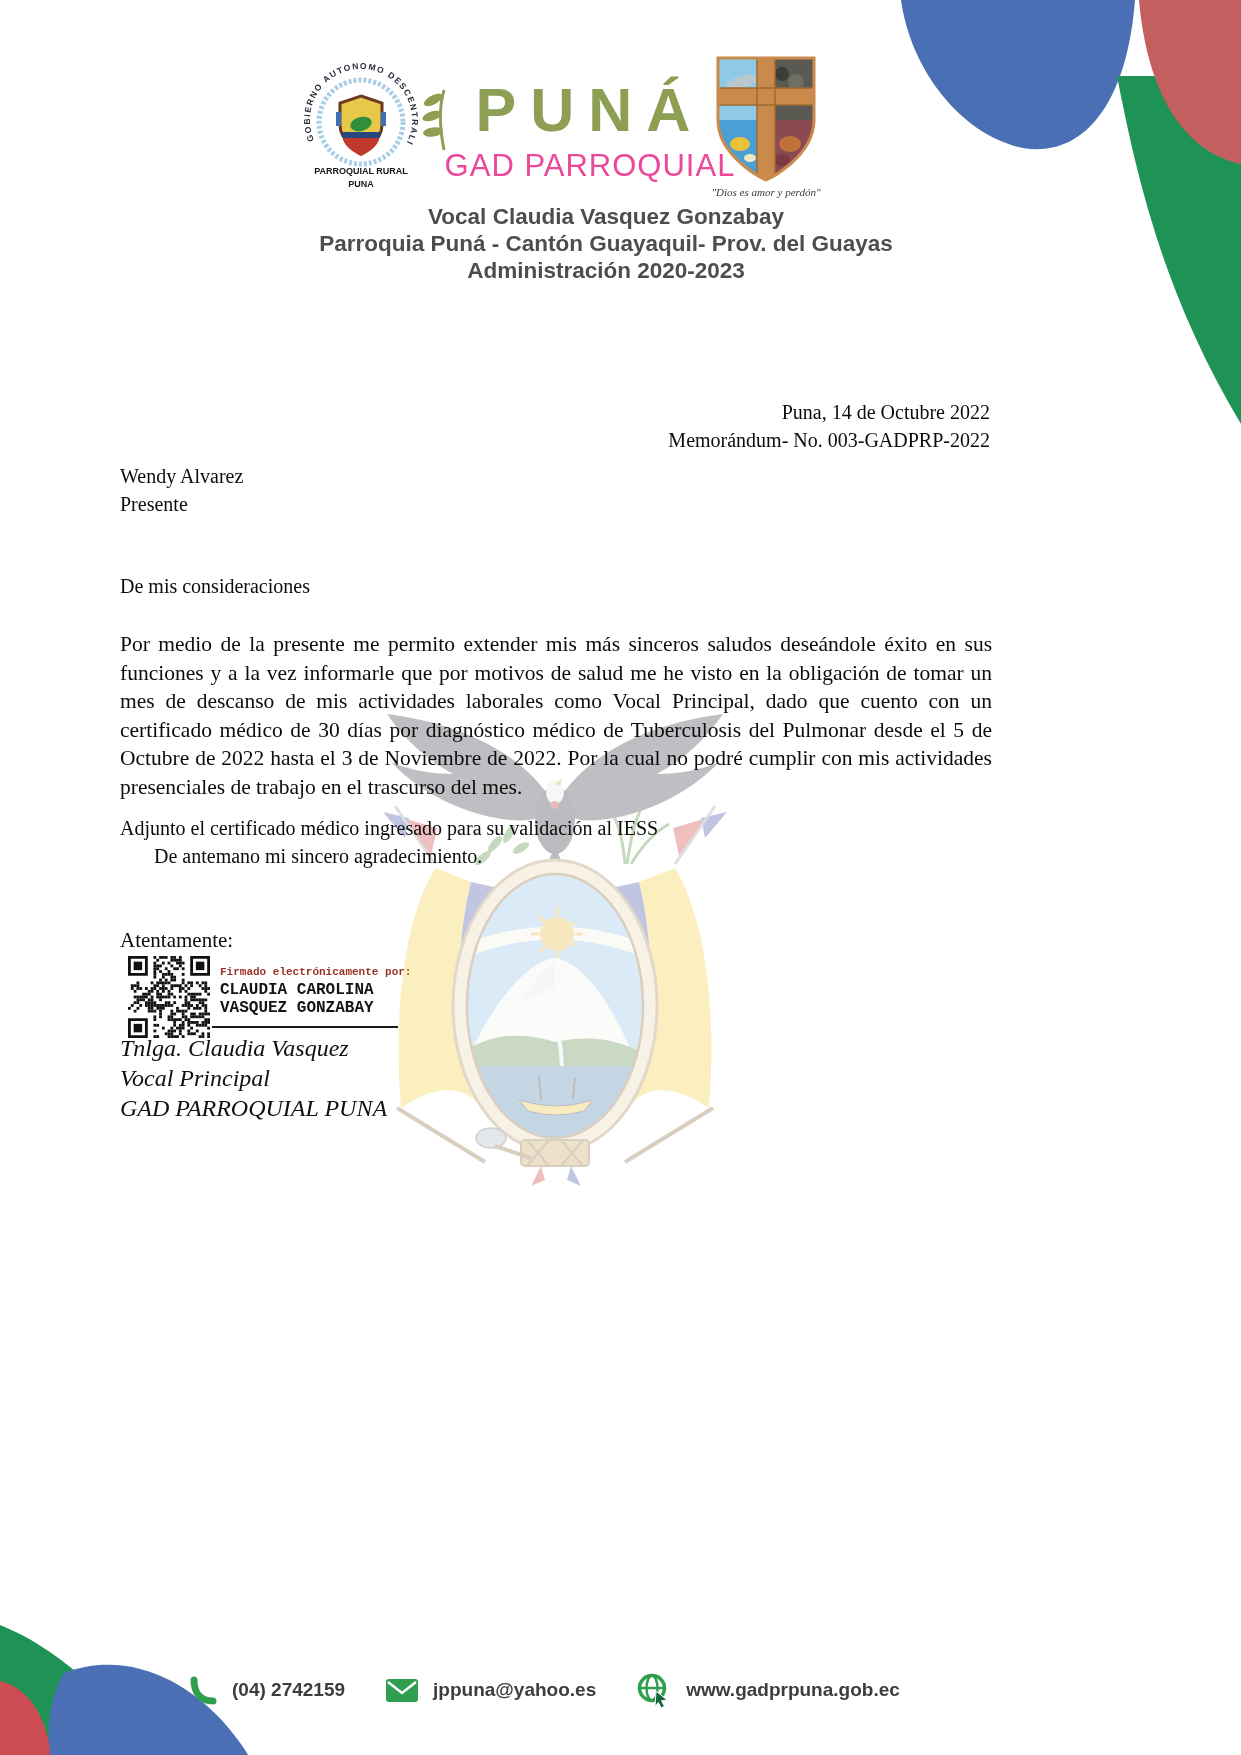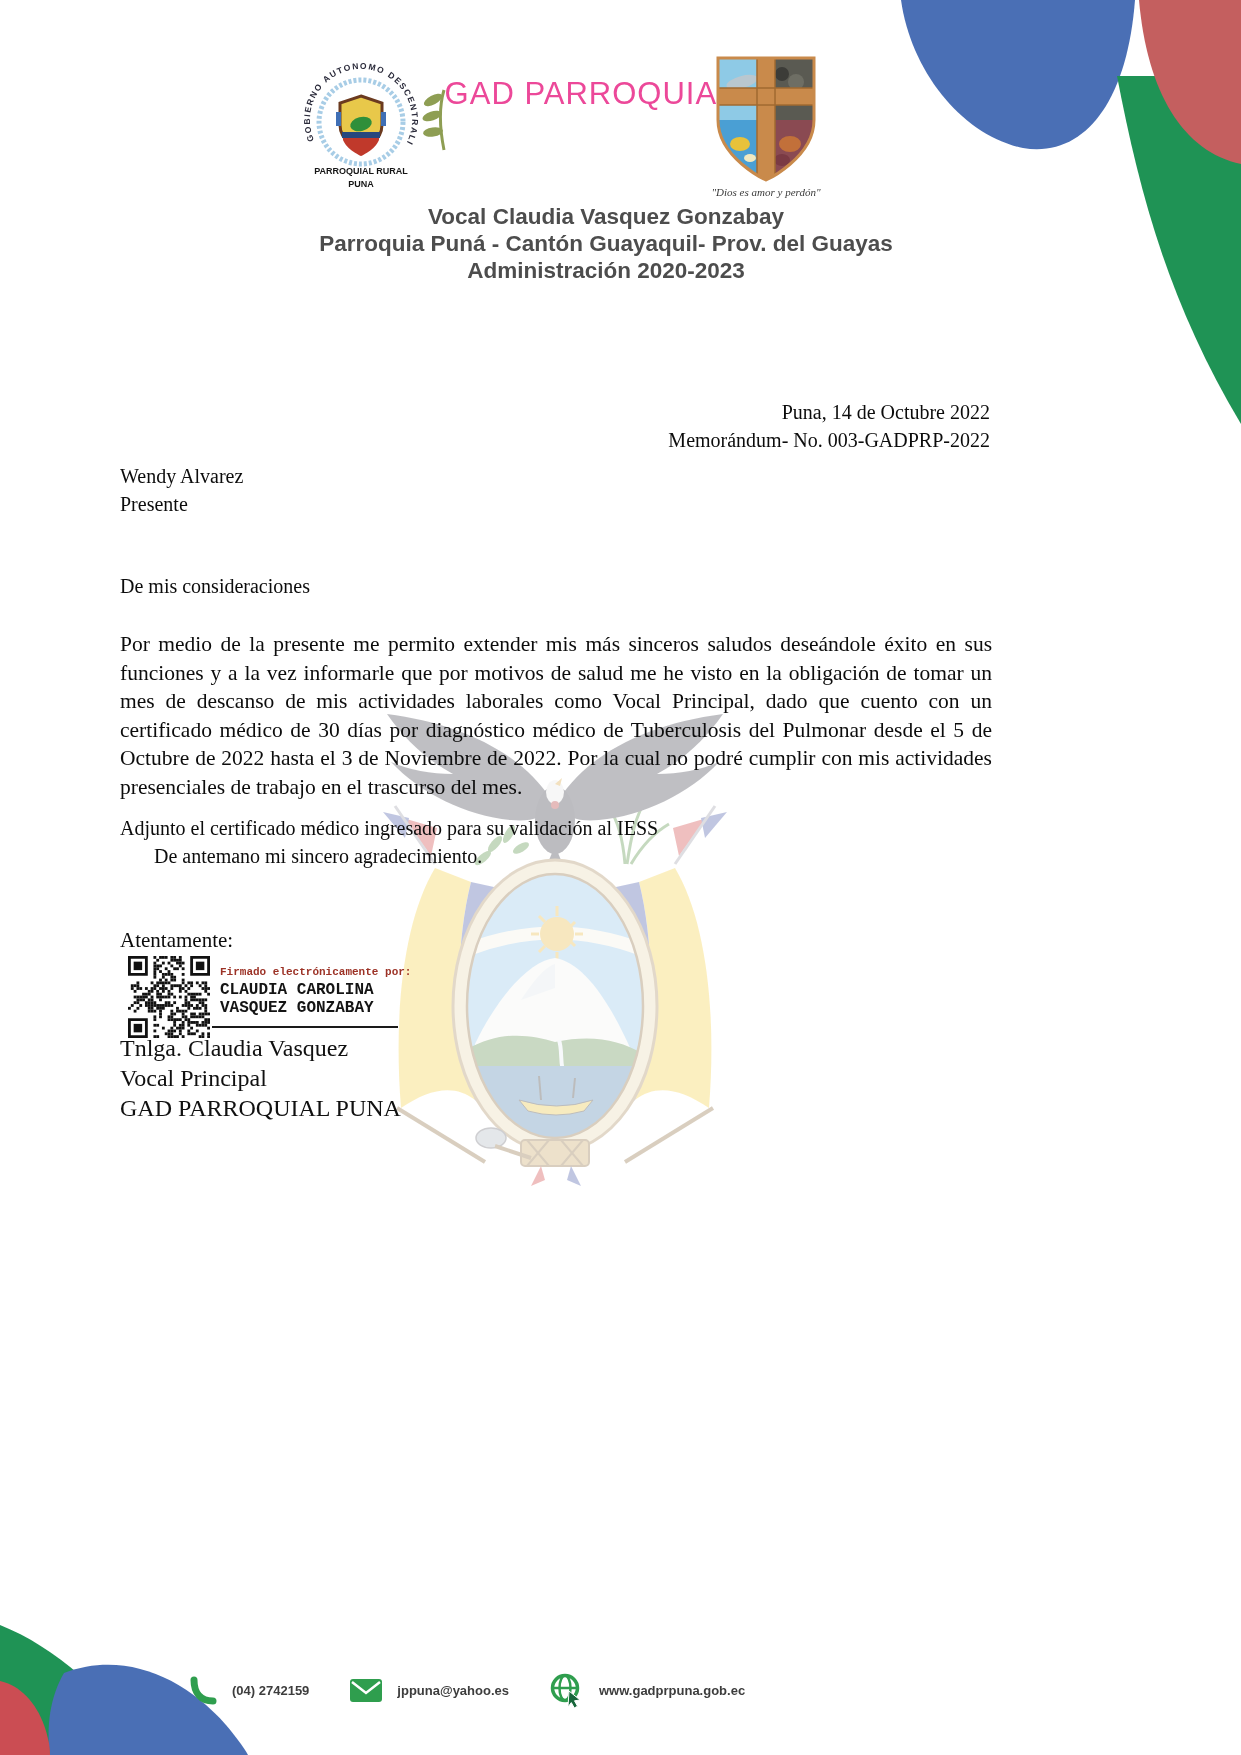--- a/index.html
+++ b/index.html
@@ -38,25 +38,25 @@
   .antemano{left:120px;top:842px;margin-left:34px;}
   .closing{left:120px;top:926px;font-size:21px;}
 
   
   .qr{left:128px;top:956px;width:82px;height:82px;z-index:3;}
   .stamp-label{left:220px;top:966px;font-family:"Liberation Mono",monospace;font-weight:700;
                font-size:11px;color:#9c3226;z-index:3;letter-spacing:0;}
   .stamp-name{left:220px;top:981px;font-family:"Liberation Mono",monospace;font-weight:700;
               font-size:16px;line-height:18px;color:#141414;z-index:3;}
   .sig-line{left:212px;top:1026px;width:186px;border-top:2px solid #1a1a1a;z-index:3;}
-  .sig-block{left:120px;top:1033px;font-size:24px;line-height:30px;color:#101010;z-index:3;}
+  .sig-block{left:120px;top:1033px;font-style:italic;font-size:24px;line-height:30px;color:#101010;z-index:3;}
 
   
   .footer{left:188px;top:1670px;height:40px;display:flex;align-items:center;gap:14px;z-index:2;
-          font-family:"Liberation Sans",sans-serif;font-weight:700;font-size:13px;color:#3d3d3d;}
+          font-family:"Liberation Sans",sans-serif;font-weight:700;font-size:19px;color:#3d3d3d;}
   .footer .gap{width:12px;}
 </style>
 </head>
 <body>
 
 <div class="page">
 
   <svg class="abs corner-tr" viewBox="0 0 470 440">
     <path d="M130,0 C140,72 192,136 252,148 C312,158 356,104 364,0 Z" fill="#4a6fb5"></path>
     <path d="M346,76 C368,190 396,300 470,424 L470,76 Z" fill="#1f9355"></path>
@@ -89,20 +89,21 @@
     <text x="67" y="141" text-anchor="middle" font-family="Liberation Sans,sans-serif" font-size="9" font-weight="700" fill="#161616">PUNA</text>
   </svg>
 
   <svg class="abs leaf" viewBox="0 0 40 66">
     <path d="M24,64 C20,44 18,24 24,4" fill="none" stroke="#8e9e53" stroke-width="3"></path>
     <ellipse cx="13" cy="14" rx="10" ry="4.5" fill="#8e9e53" transform="rotate(-28 13 14)"></ellipse>
     <ellipse cx="12" cy="30" rx="10" ry="4.5" fill="#8e9e53" transform="rotate(-18 12 30)"></ellipse>
     <ellipse cx="13" cy="46" rx="10" ry="4.5" fill="#8e9e53" transform="rotate(-8 13 46)"></ellipse>
   </svg>
   <div class="abs brand">
+    <div class="brand-name">PUNÁ</div>
     <div class="brand-sub">GAD PARROQUIAL</div>
   </div>
 
   <svg class="abs crest" viewBox="0 0 112 132">
     <defs>
       <clipPath id="crestClip">
           <path d="M8,6 h96 v62 c0,38 -48,60 -48,60 c0,0 -48,-22 -48,-60 Z"></path>
         </clipPath>
     </defs>
     <g clip-path="url(#crestClip)">

